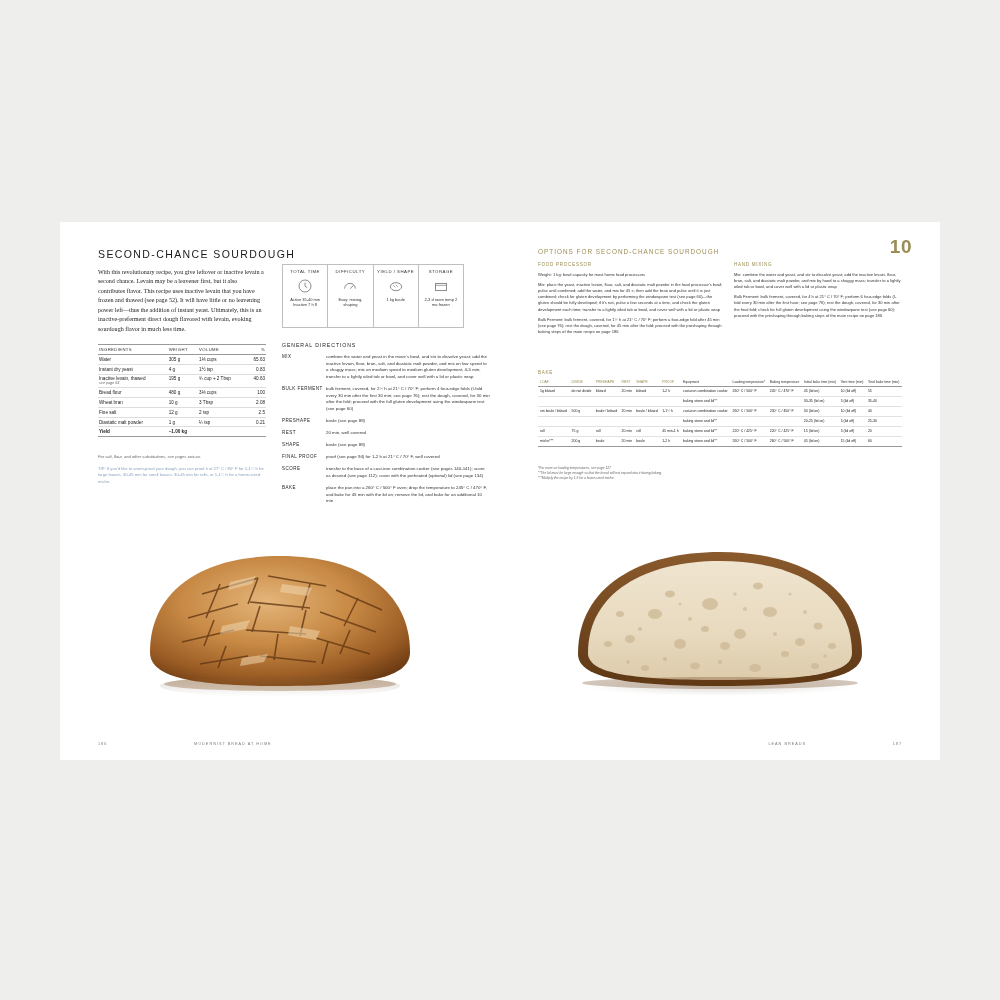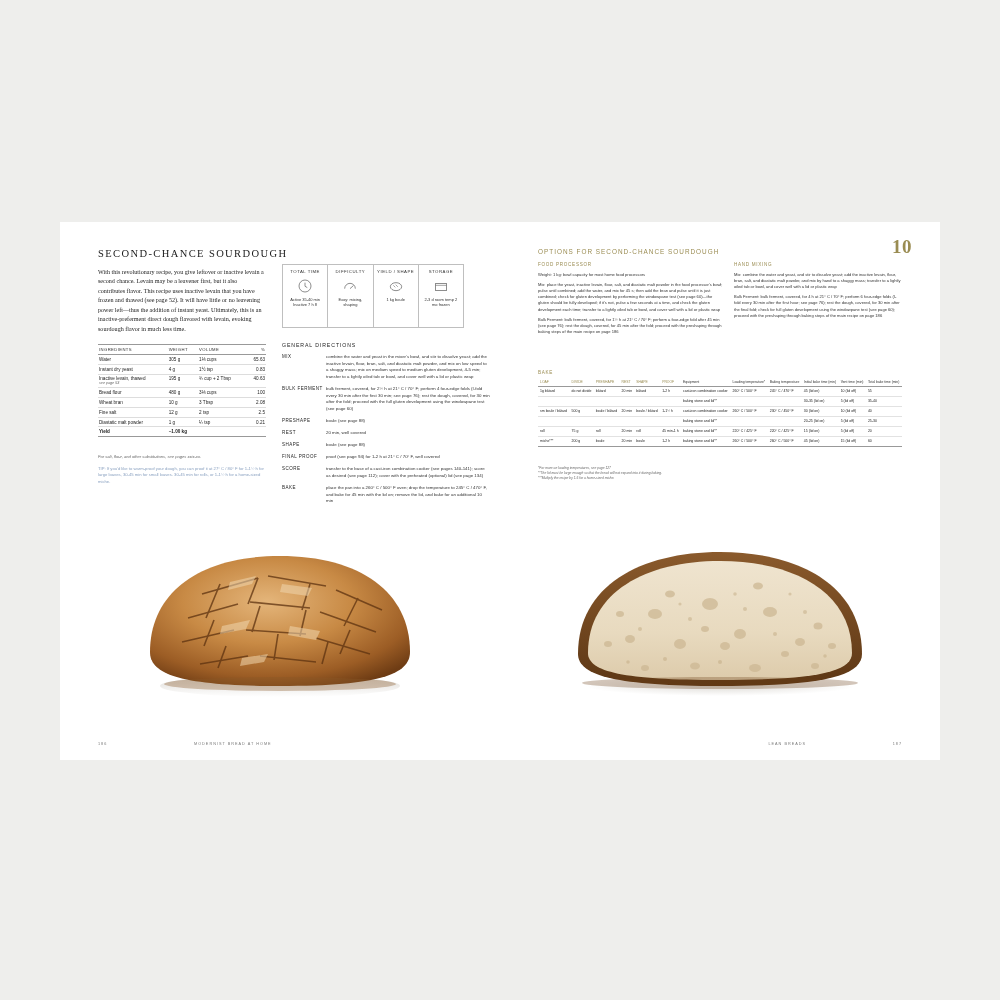--- a/index.html
+++ b/index.html
@@ -17,28 +17,28 @@
     display:flex;
   }
   .page{position:relative;height:100%;}
   .page-left{width:440px;}
   .page-right{width:440px;}
 
   .chapnum{
     position:absolute;right:28px;top:14px;
     font-size:19px;font-weight:bold;color:#9a8c52;
     letter-spacing:.5px;
-    font-family:Liberation Serif, serif;
+    font-family:Liberation Sans, sans-serif;
   }
 
   h1.recipe-title{
     position:absolute;left:38px;top:26px;
     margin:0;font-size:10.5px;font-weight:normal;
     letter-spacing:1.4px;color:#1a1a1a;
-    font-family:Liberation Serif, serif;
+    font-family:Liberation Sans, sans-serif;
   }
 
   .intro{
     position:absolute;left:38px;top:46px;width:168px;
     font-size:6.1px;line-height:1.55;color:#222;text-align:left;
   }
 
   
   .infobox{
     position:absolute;left:222px;top:42px;width:180px;height:62px;

